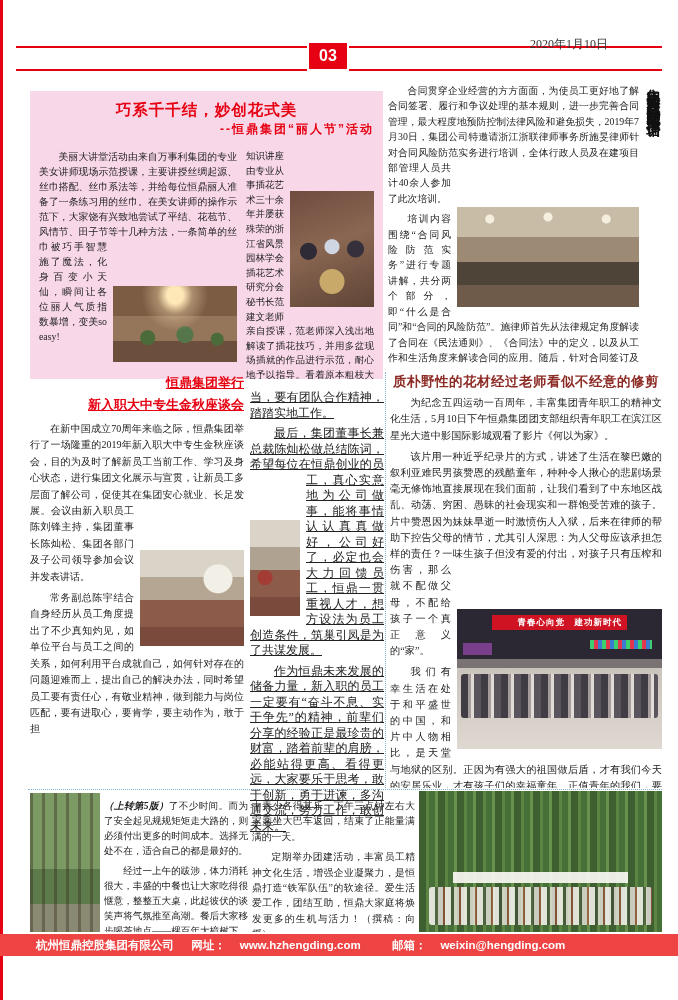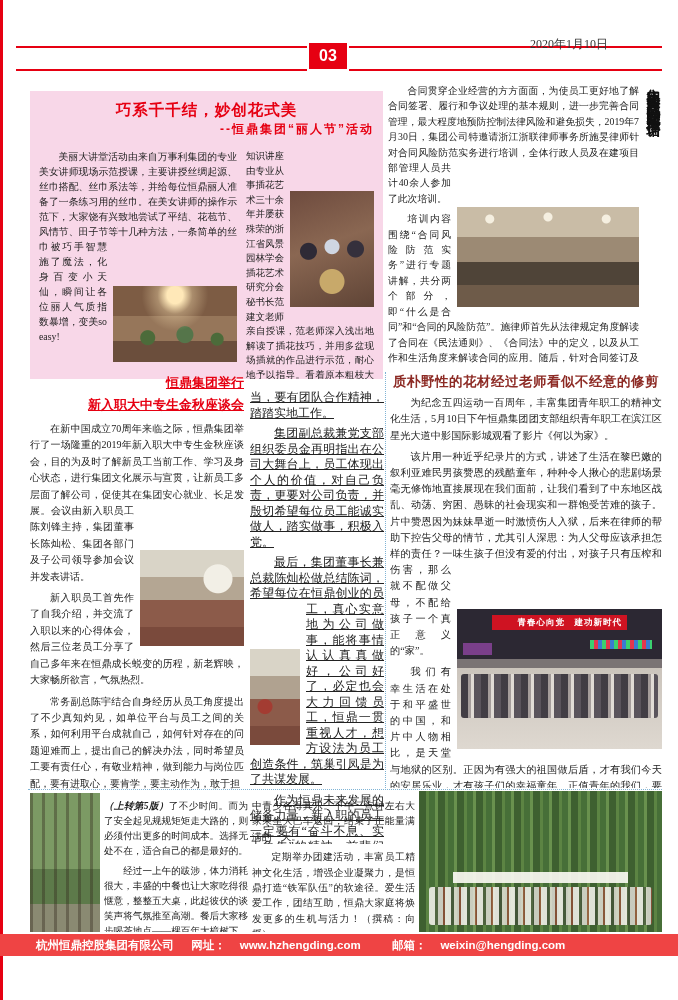--- a/index.html
+++ b/index.html
@@ -157,26 +157,24 @@
 
   <div class="abs div-v"></div>
   <div class="abs div-h"></div>
 
   <section class="abs art forum-l">
     <div class="forum-title">恒鼎集团举行</div>
     <div class="forum-title">新入职大中专生金秋座谈会</div>
     <p>
       <span>在新中国成立70周年来临之际，恒鼎集团举行了一场隆重的2019年新入职大中专生金秋座谈会，目的为及时了解新员工当前工作、学习及身心状态，进行集团文化展示与宣贯，让新员工多层面了解公司，促使其在集团安心就</span><span class="ph ph-forum-l fl-r"></span><span>业、长足发展。会议由新入职员工陈刘锋主持，集团董事长陈灿松、集团各部门及子公司领导参加会议并发表讲话。</span>
     </p>
-    <p><span>新入职员工首先作了自我介绍，并交流了入职以来的心得体会，然后三位老员工分享了自己多年来在恒鼎成长蜕变的历程，新老辉映，大家畅所欲言，气氛热烈。</span></p>
     <p><span>常务副总陈宇结合自身经历从员工角度提出了不少真知灼见，如单位平台与员工之间的关系，如何利用平台成就自己，如何针对存在的问题迎难而上，提出自己的解决办法，同时希望员工要有责任心，有敬业精神，做到能力与岗位匹配，要有进取心，要肯学，要主动作为，敢于担</span></p>
   </section>
   <section class="abs art forum-m">
     <p class="noindent"><span>当，要有团队合作精神，踏踏实地工作。</span></p>
-    <p><span>集团副总裁兼党支部组织委员金再明指出在公司大舞台上，员工体现出个人的价值，对自己负责，更要对公司负责，并殷切希望每位员工能诚实做人，踏实做事，积极入党。</span></p>
     <p>
       <span>最后，集团董事长兼总裁陈灿松做总结陈词，希望每位在恒鼎创业的员工，真</span><span class="ph ph-forum-r fl-l"></span><span>心实意地为公司做事，能将事情认认真真做好，公司好了，必定也会大力回馈员工，恒鼎一贯重视人才，想方设法为员工创造条件，筑巢引凤是为了共谋发展。</span>
     </p>
     <p><span>作为恒鼎未来发展的储备力量，新入职的员工一定要有“奋斗不息、实干争先”的精神，前辈们分享的经验正是最珍贵的财富，踏着前辈的肩膀，必能站得更高、看得更远，大家要乐于思考，敢于创新，勇于进谏，多沟通交流，努力工作，敢创未来。</span></p>
 
   </section>
 
   <section class="abs art movie">
     <div class="movie-title">质朴野性的花材经过老师看似不经意的修剪</div>
     <p><span>为纪念五四运动一百周年，丰富集团青年职工的精神文化生活，5月10日下午恒鼎集团团支部组织青年职工在滨江区星光大道中影国际影城观看了影片《何以为家》。</span></p>

